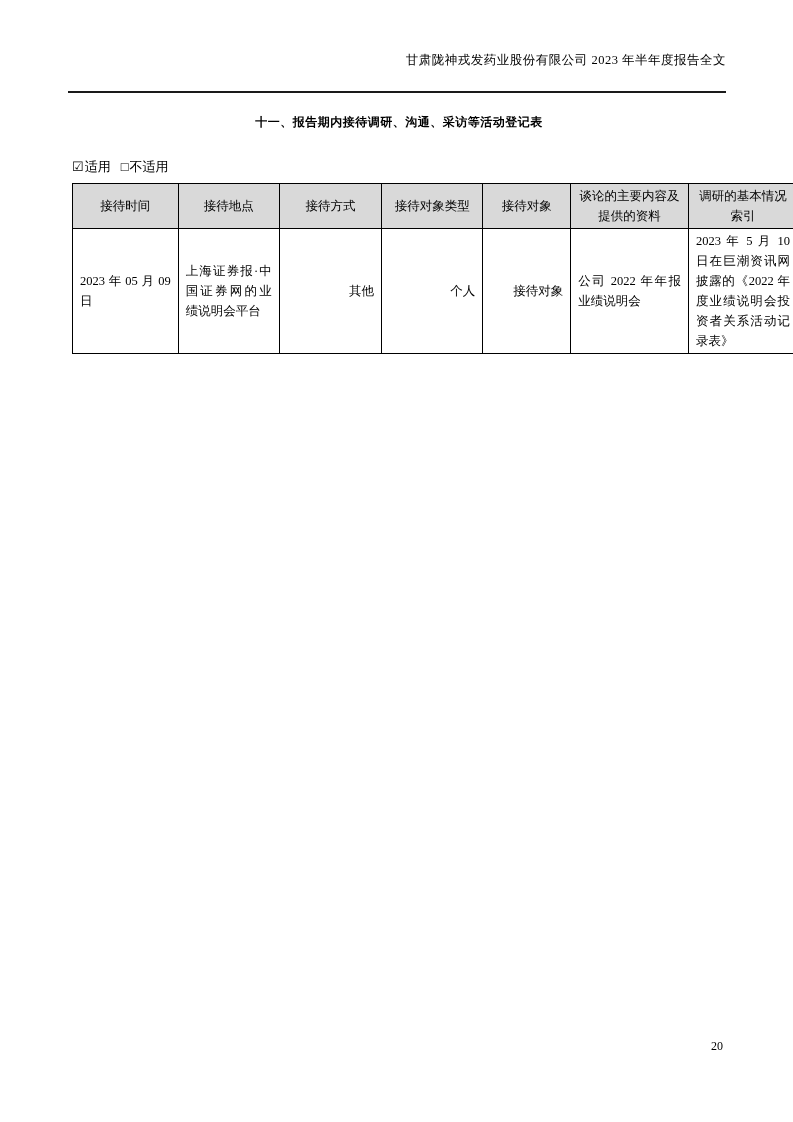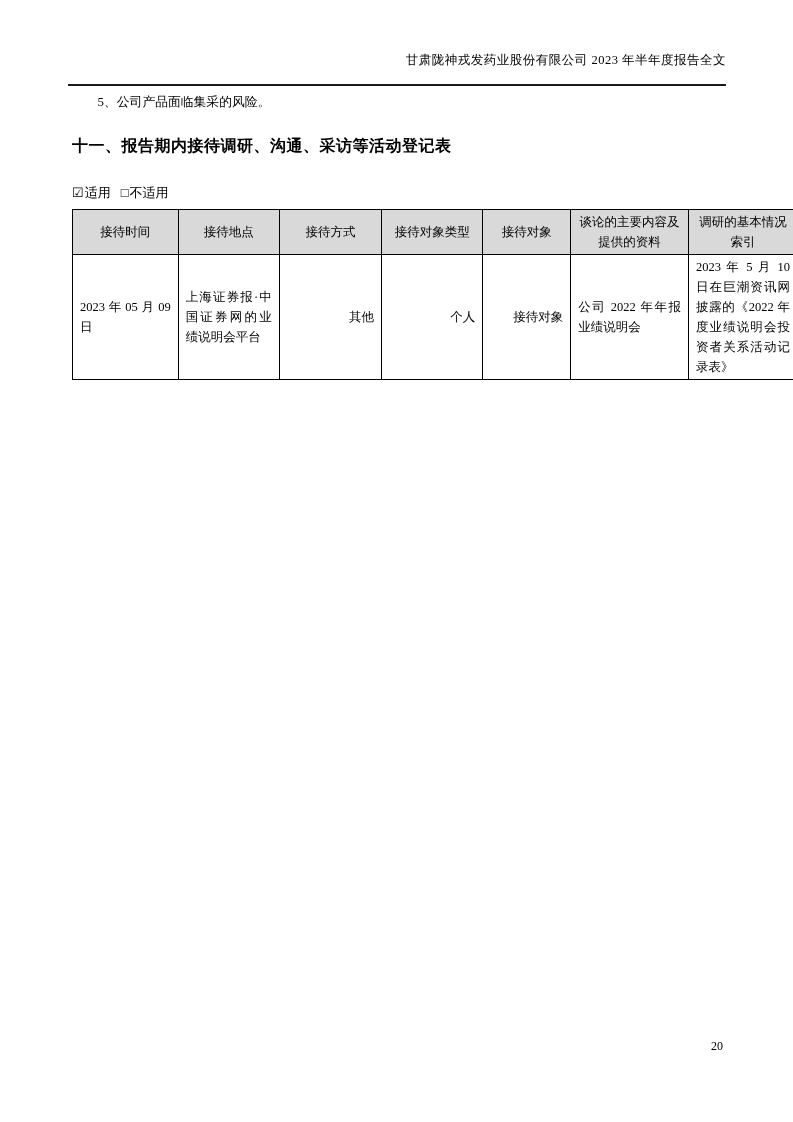--- a/index.html
+++ b/index.html
@@ -9,40 +9,41 @@
     background:#ffffff;
     color:#000;
     font-family:"Liberation Serif","DejaVu Serif",serif;
     overflow:hidden;
   }
   .header{
     position:absolute;top:52px;left:68px;right:67px;
     text-align:right;
     font-size:12.5px;
     letter-spacing:0.5px;
-    padding-bottom:15px;
+    padding-bottom:22px;
     border-bottom:2px solid #1a1a1a;
     white-space:nowrap;
   }
   .content{
     position:absolute;top:91px;left:72px;right:67px;
   }
   p.body-text{
     margin:0;
     font-size:12.8px;
     line-height:22px;
     text-align:justify;
     text-indent:2em;
   }
   h2.section-title{
     margin:23px 0 20px 0;
     font-family:"Liberation Sans","DejaVu Sans",sans-serif;
-    font-size:16px;
+    font-size:12px;
     font-weight:700;
     letter-spacing:0.5px;
+    text-align:center;
   }
   .applicability{
     font-size:13px;
     margin-bottom:7px;
     margin-top:27px;
   }
   .applicability .opt{margin-right:10px;}
   .applicability .box{font-size:13px;margin-right:1px;}
   table.activity-table{
     border-collapse:collapse;
@@ -81,21 +82,20 @@
 <body>
 
 <div class="page">
 
   <div class="header">
     <span>甘肃陇神戎发药业股份有限公司 2023 年半年度报告全文</span>
   </div>
 
   <div class="content">
 
-    <p class="body-text">5、公司产品面临集采的风险。</p>
 
 
     <h2 class="section-title">十一、报告期内接待调研、沟通、采访等活动登记表</h2>
 
     <div class="applicability">
       <span class="opt"><span class="box">☑</span><span>适用</span></span><span class="opt"><span class="box">□</span><span>不适用</span></span>
     </div>
 
     <table class="activity-table">
       <colgroup>

